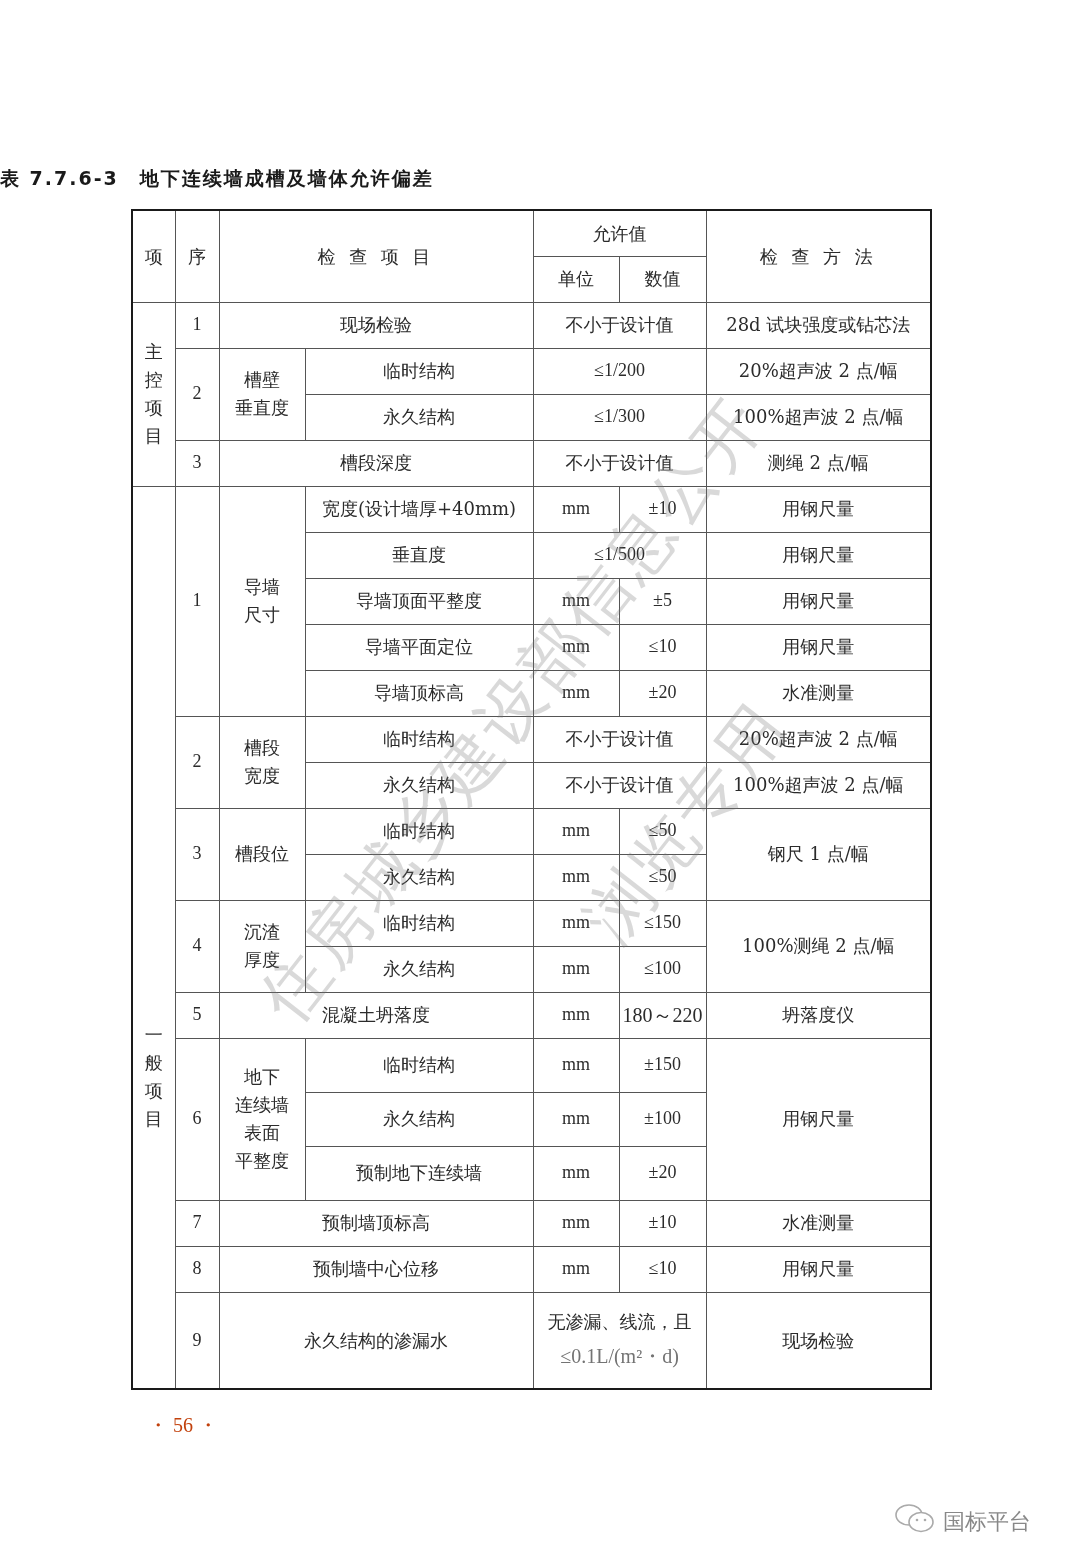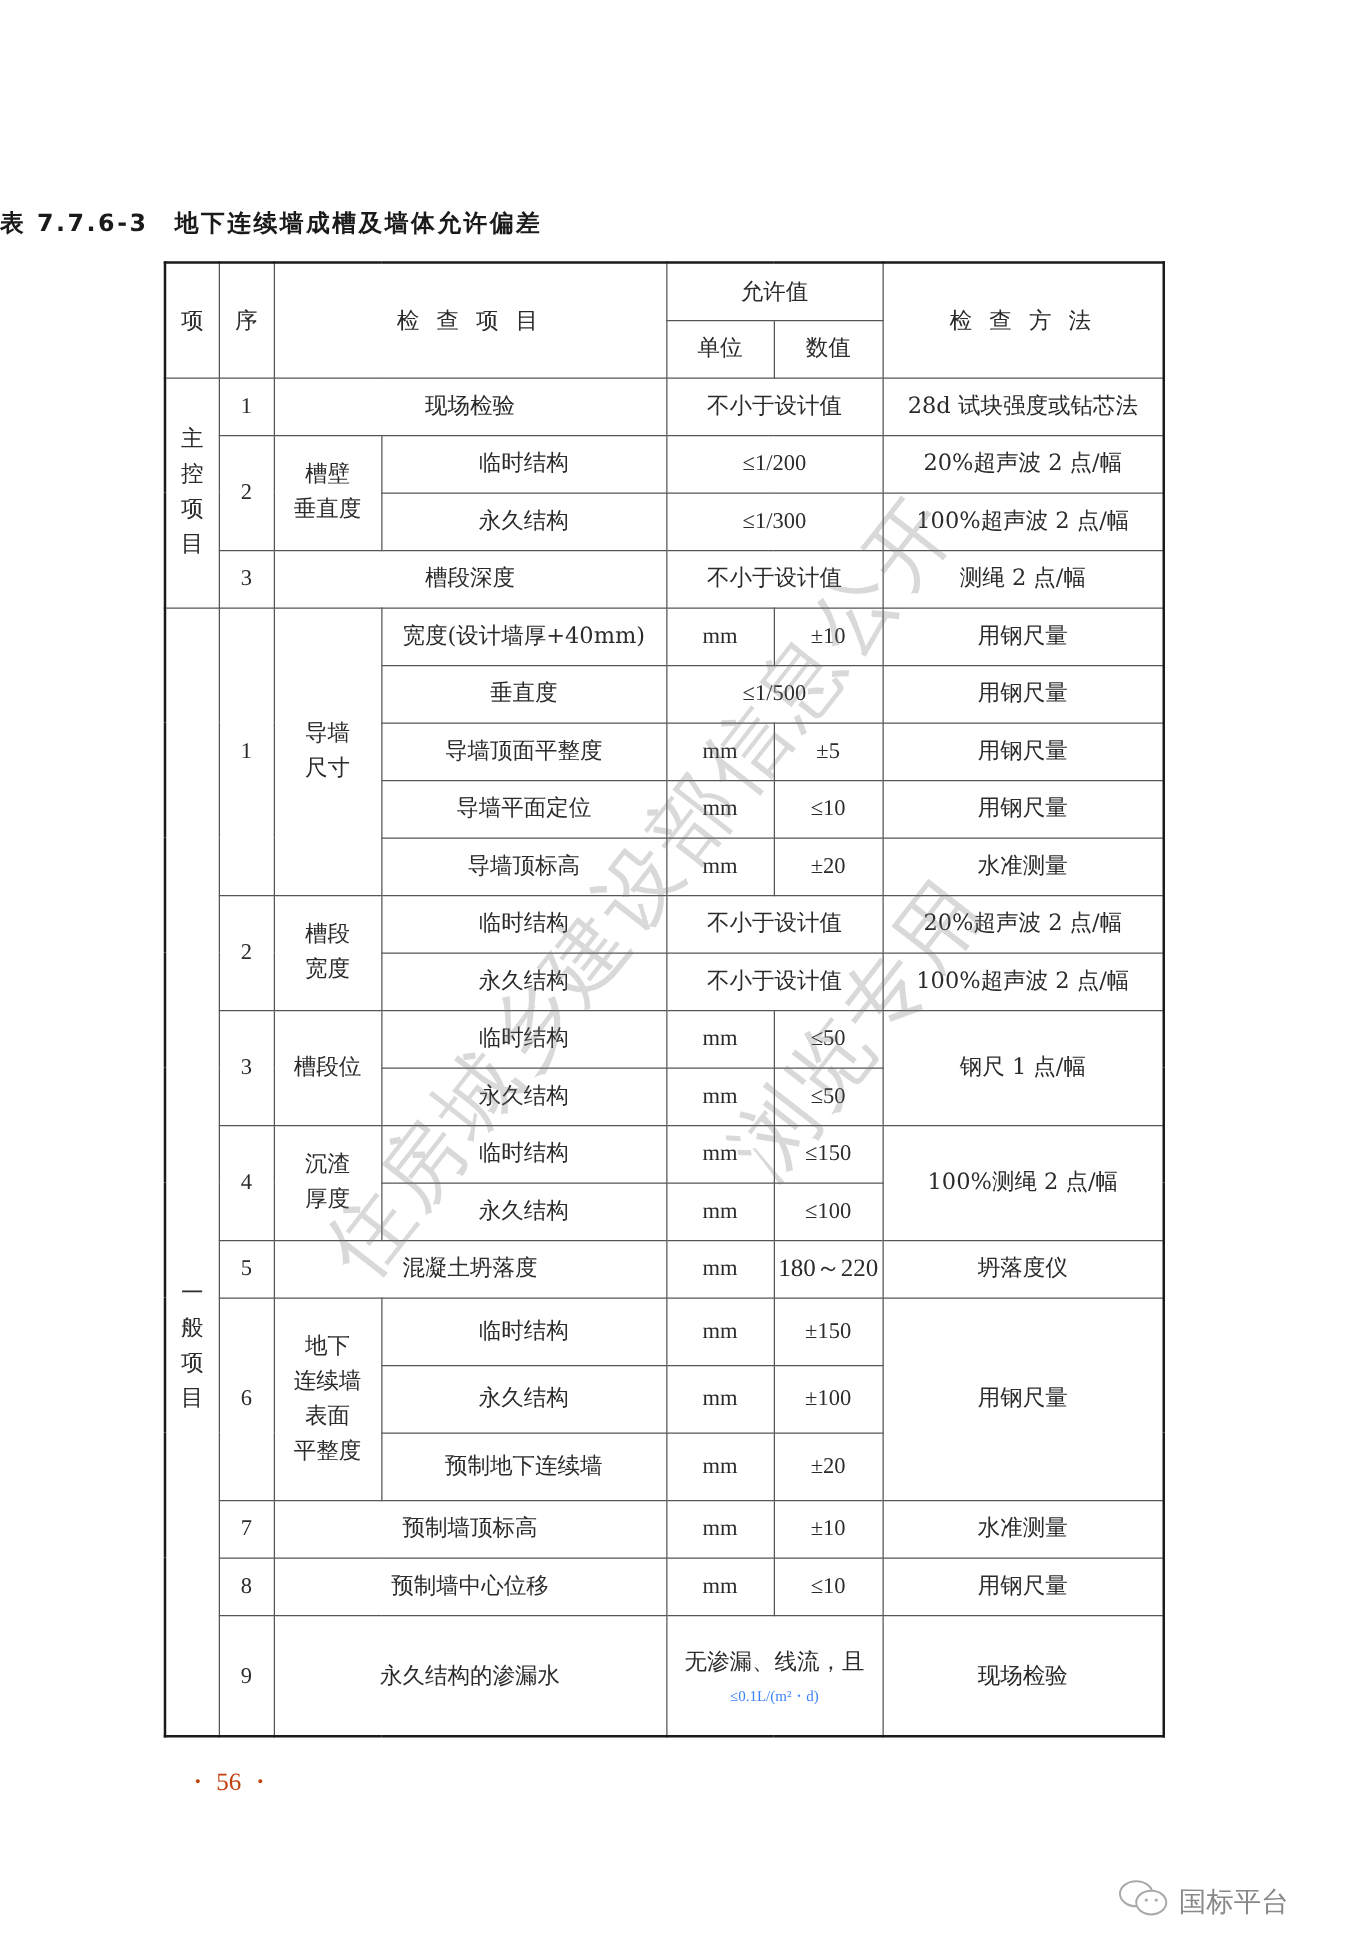--- a/index.html
+++ b/index.html
@@ -6,21 +6,21 @@
   body { width:1080px; height:1566px; background:#ffffff; position:relative; overflow:hidden;
          font-family:"DejaVu Serif","Liberation Serif",serif; color:#2a2a2a; }
   .title { position:absolute; top:166px; left:0; width:1080px; text-align:left;
            font-family:"DejaVu Sans","Liberation Sans",sans-serif; font-weight:bold; font-size:19px; letter-spacing:2px; color:#1a1a1a; }
   table.spec { position:absolute; left:131px; top:209px; width:799px; border-collapse:collapse;
                border:2.5px solid #1a1a1a; table-layout:fixed; }
   table.spec td { border:1px solid #555; text-align:center; vertical-align:middle; font-size:18px;
                   padding:0; line-height:1.3; color:#2b2b2b; }
   .vert { line-height:1.55 !important; }
   .hdr { font-size:18px; letter-spacing:4px; }
-  .num { font-family:"Liberation Serif","DejaVu Serif",serif; font-size:12px; color:#3b82f6; }
+  .num { font-family:"Liberation Serif","DejaVu Serif",serif; font-size:20px; color:#737373; }
   .pageno { position:absolute; left:148px; top:1412px; font-size:20px; color:#c2410c;
             font-family:"Liberation Serif",serif; }
   .footer { position:absolute; left:893px; top:1502px; display:flex; align-items:center; gap:6px;
             color:#888; font-family:"DejaVu Sans",sans-serif; font-size:22px; }
   .wm { position:absolute; font-size:66px; color:rgba(120,120,120,0.28); font-family:"DejaVu Serif",serif;
         transform:rotate(-52deg); transform-origin:left top; white-space:nowrap; pointer-events:none; letter-spacing:4px; }
 </style>
 </head>
 <body>
 

